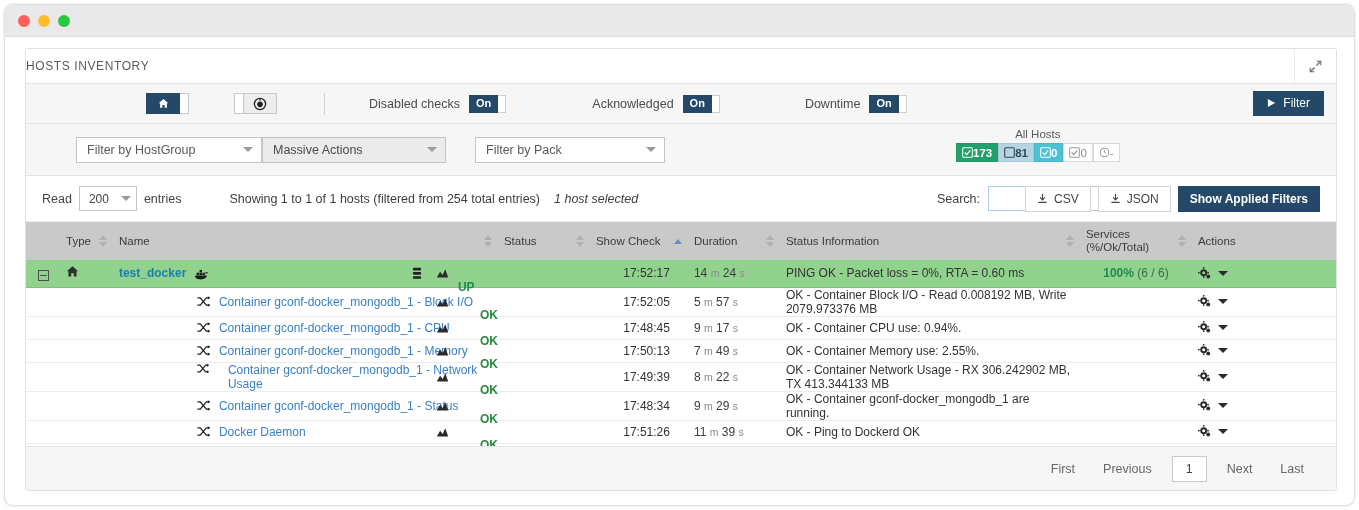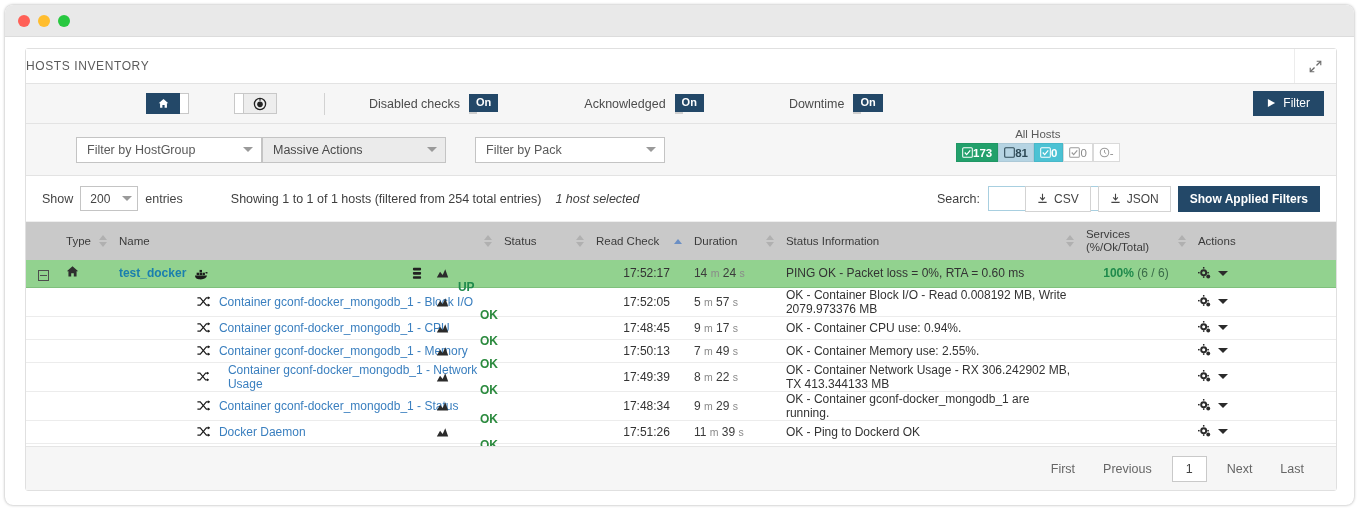--- a/index.html
+++ b/index.html
@@ -66,21 +66,21 @@
   .seg-btn.dark { background: #234868; border-color: #234868; color: #fff; }
   .seg-btn.knob { width: 9px; background: #fff; border-left: none; }
   .seg-group { display: flex; }
   .seg-group.sec { margin-left: 45px; }
   .seg-btn.light { background: #ededed; color: #222; }
 
   .divider-v { width: 1px; height: 22px; background: #d2d2d2; margin-left: 47px; }
 
   .tg { display: flex; align-items: center; }
   .tg-label { font-size: 12.5px; color: #4c4c4c; margin-right: 9px; }
-  .tg-switch { display: flex; flex-direction: column; }
+  .tg-switch { display: flex; }
   .tg-on {
     background: #234868; color: #fff; font-size: 11px; font-weight: bold;
     padding: 2px 7px 3px; line-height: 13px;
   }
   .tg-knob { width: 8px; background: #fff; border: 1px solid #cfcfcf; border-left: none; }
 
   .filter-btn {
     position: absolute; right: 12px;
     background: #234868; color: #fff; font-size: 12px;
     padding: 5px 14px 6px; display: flex; align-items: center; gap: 7px;
@@ -324,21 +324,21 @@
               <circle cx="8" cy="8" r="6.2" fill="none" stroke="#9a9a9a" stroke-width="1.5"></circle>
               <path d="M8 4.4 L8 8 L10.4 9.6" fill="none" stroke="#9a9a9a" stroke-width="1.4"></path>
             </svg>
             <span>-</span>
           </div>
         </div>
       </div>
     </div>
 
     <div class="showrow">
-      <span class="show-label">Show</span>
+      <span class="show-label">Read</span>
       <div class="show-sel">
         <span>200</span>
         <span class="caret"></span>
       </div>
       <span class="show-label">entries</span>
       <span class="count-text">Showing 1 to 1 of 1 hosts (filtered from 254 total entries)</span>
       <span class="sel-text">1 host selected</span>
 
       <div class="searchwrap">
         <span class="search-label">Search:</span>
@@ -392,21 +392,21 @@
             <div class="th-inner">
               <span>Status</span>
               <span class="sort">
                   <i class="up"></i>
                   <i class="dn"></i>
                 </span>
             </div>
           </th>
           <th style="width:98px">
             <div class="th-inner">
-              <span>Read Check</span>
+              <span>Show Check</span>
               <span class="sort active">
                   <i class="up"></i>
                 </span>
             </div>
           </th>
           <th style="width:92px">
             <div class="th-inner">
               <span>Duration</span>
               <span class="sort">
                   <i class="up"></i>
@@ -619,21 +619,21 @@
                   <rect x="11.4" y="6.1" width="2" height="1.8" fill="#2b2b2b"></rect>
                 </svg>
                 <span class="caret" style="border-top-color:#2b2b2b"></span>
               </span>
             </td>
           </tr>
           <tr>
             <td></td>
             <td></td>
             <td>
-              <span style="display:flex;align-items:center;gap:19px;padding-left:78px">
+              <span style="display:flex;gap:19px;padding-left:78px">
                 <svg width="13" height="11" viewBox="0 0 16 13">
                   <path d="M0.5 2 L4 2 L11.5 11 L15.5 11" fill="none" stroke="#1e1e1e" stroke-width="1.5"></path>
                   <path d="M0.5 11 L4 11 L11.5 2 L15.5 2" fill="none" stroke="#1e1e1e" stroke-width="1.5"></path>
                   <path d="M13.4 0 L16 2 L13.4 4 Z" fill="#1e1e1e"></path>
                   <path d="M13.4 9 L16 11 L13.4 13 Z" fill="#1e1e1e"></path>
                 </svg>
                 <span class="link">Container gconf-docker_mongodb_1 - Network Usage</span>
               </span>
             </td>
             <td>

